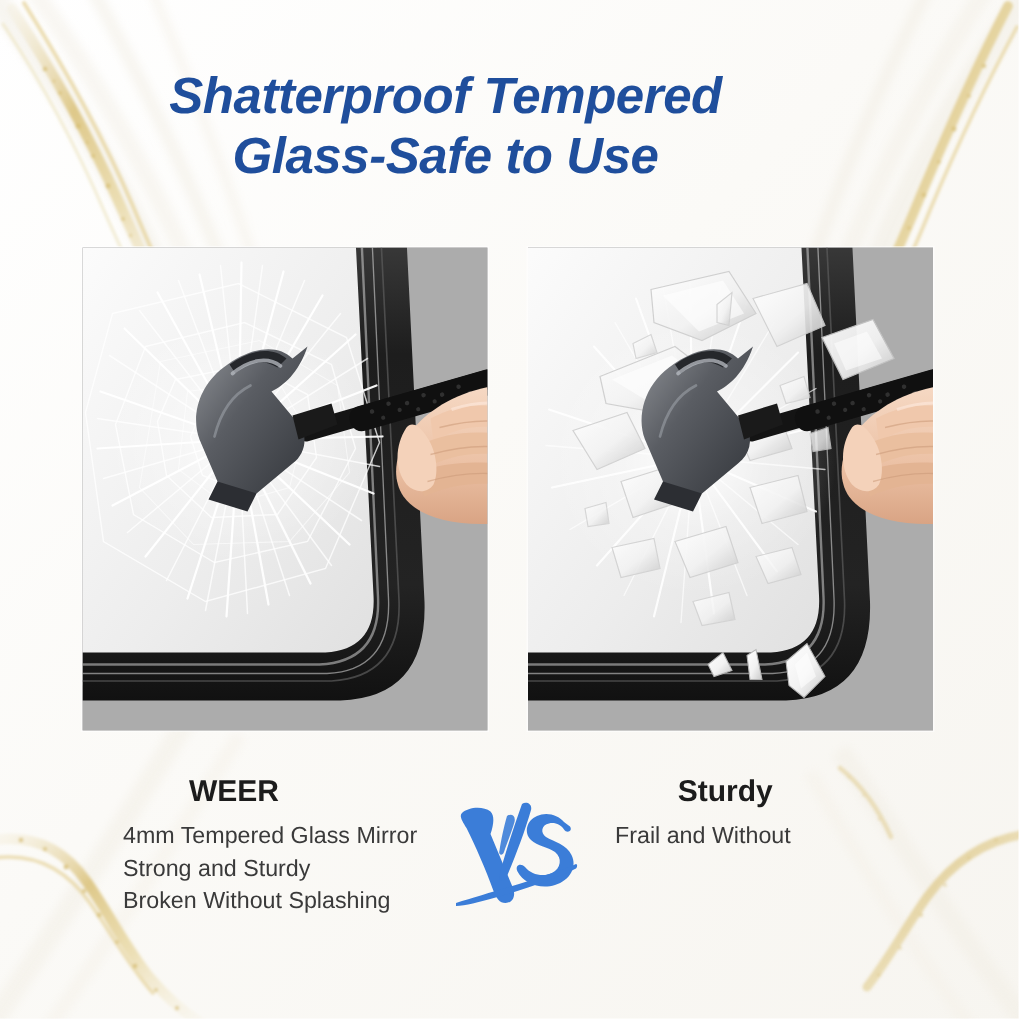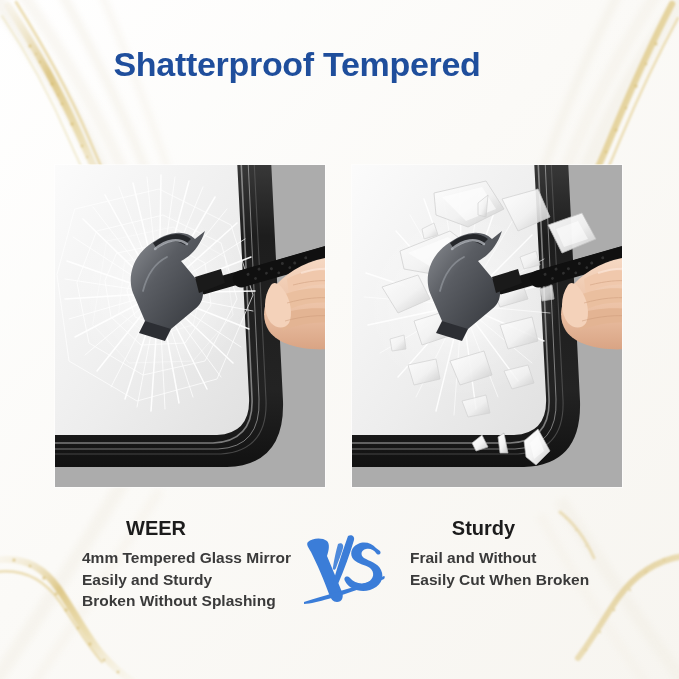--- a/index.html
+++ b/index.html
@@ -10,21 +10,21 @@
     position:relative;
   }
 
   
   #marble-bg { position:absolute; inset:0; z-index:0; }
   #marble-bg svg { width:100%; height:100%; display:block; }
 
   
   .heading-block {
     position:absolute; top:44px; left:0; width:594px;
-    text-align:center; z-index:5;
+    text-align:center; z-index:5;font-style:italic;
   }
   .heading-line {
     font-size:34px; font-weight:bold; color:#1f4e9c;
     letter-spacing:-0.3px; line-height:40px; white-space:nowrap;
   }
 
   
   .panels { position:absolute; top:165px; left:0; width:679px; height:322px; z-index:4; }
   .panel {
     position:absolute; top:0; width:270px; height:322px;
@@ -39,21 +39,21 @@
   .compare { position:absolute; top:515px; left:0; width:631px; height:130px; z-index:5; }
   .col { position:absolute; top:0; }
   .col-left  { left:60px;  width:250px; }
   .col-right { left:400px; width:245px; }
   .col-title {
     font-size:20px; font-weight:bold; color:#1c1c1c;
     text-align:center; line-height:26px; margin-bottom:6px;
   }
   .col-left .col-title { padding-right:58px; }
   .col-right .col-title { padding-right:78px; }
-  .bullets { list-style:none;font-weight:bold; }
+  .bullets { list-style:none; }
   .bullets li {
     font-size:15.5px; color:#3a3a3a; line-height:21.5px; white-space:nowrap;
   }
   .col-left .bullets  { padding-left:22px; }
   .col-right .bullets { padding-left:10px; }
 
   .vs-mark {
     position:absolute; left:302px; top:532px;
     width:84px; height:74px; z-index:6;
   }
@@ -176,20 +176,21 @@
         <circle cx="566" cy="518" r="1.1"></circle>
           <circle cx="576" cy="530" r="1.2"></circle>
         <circle cx="586" cy="546" r="1.0"></circle>
       </g>
     </g>
   </svg>
 </div>
 
 <div class="heading-block">
   <div class="heading-line">Shatterproof Tempered</div>
+  <div class="heading-line">Glass-Safe to Use</div>
 </div>
 
 <div class="panels">
 
   <div class="panel panel-left">
     <svg viewBox="0 0 270 322" preserveAspectRatio="none">
       <defs>
         <linearGradient id="glassL" x1="0" y1="0" x2="1" y2="1">
           <stop offset="0%" stop-color="#fcfcfc"></stop>
           <stop offset="55%" stop-color="#ededed"></stop>
@@ -516,30 +517,29 @@
     </svg>
   </div>
 </div>
 
 <div class="compare">
 
   <div class="col col-left">
     <div class="col-title">WEER</div>
     <ul class="bullets">
       <li>4mm Tempered Glass Mirror</li>
-      <li>Easily and Sturdy</li>
+      <li>Strong and Sturdy</li>
       <li>Broken Without Splashing</li>
     </ul>
   </div>
 
   <div class="col col-right">
     <div class="col-title">Sturdy</div>
     <ul class="bullets">
       <li>Frail and Without</li>
-      <li>Easily Cut When Broken</li>
     </ul>
   </div>
 </div>
 
 <div class="vs-mark">
   <svg viewBox="0 0 84 74">
     <g fill="#3b7dd8">
 
       <path d="M6,10 C10,6 20,5 25,9 C28,12 27,18 25,24 C30,36 35,48 40,60
                C42,65 40,70 35,70 C31,70 29,67 27,62 C22,48 15,32 9,20

